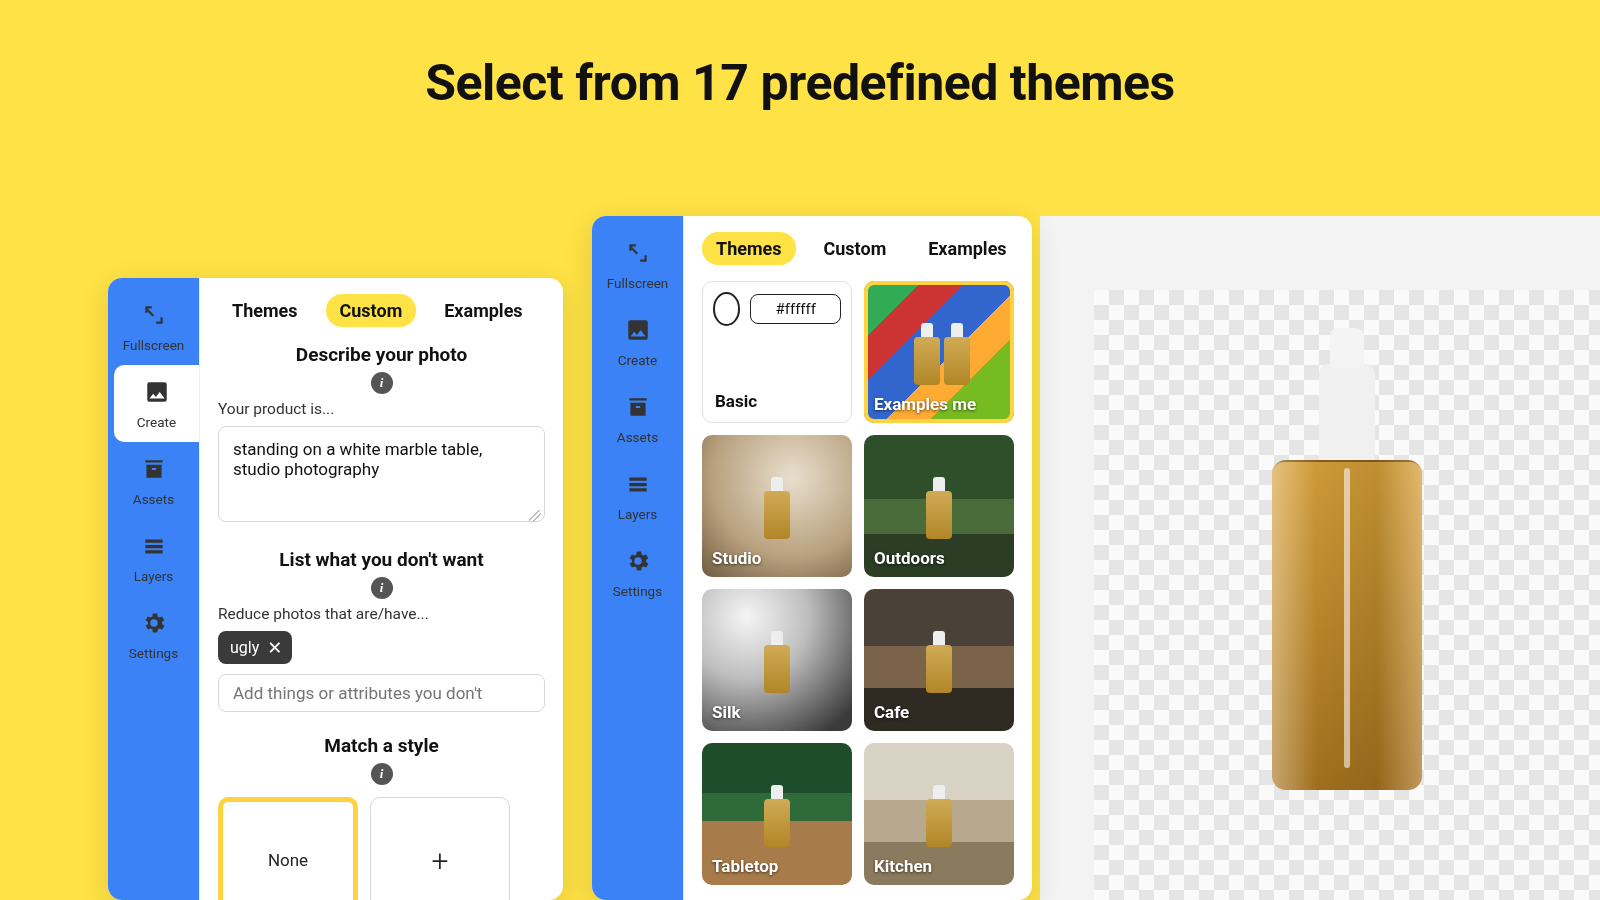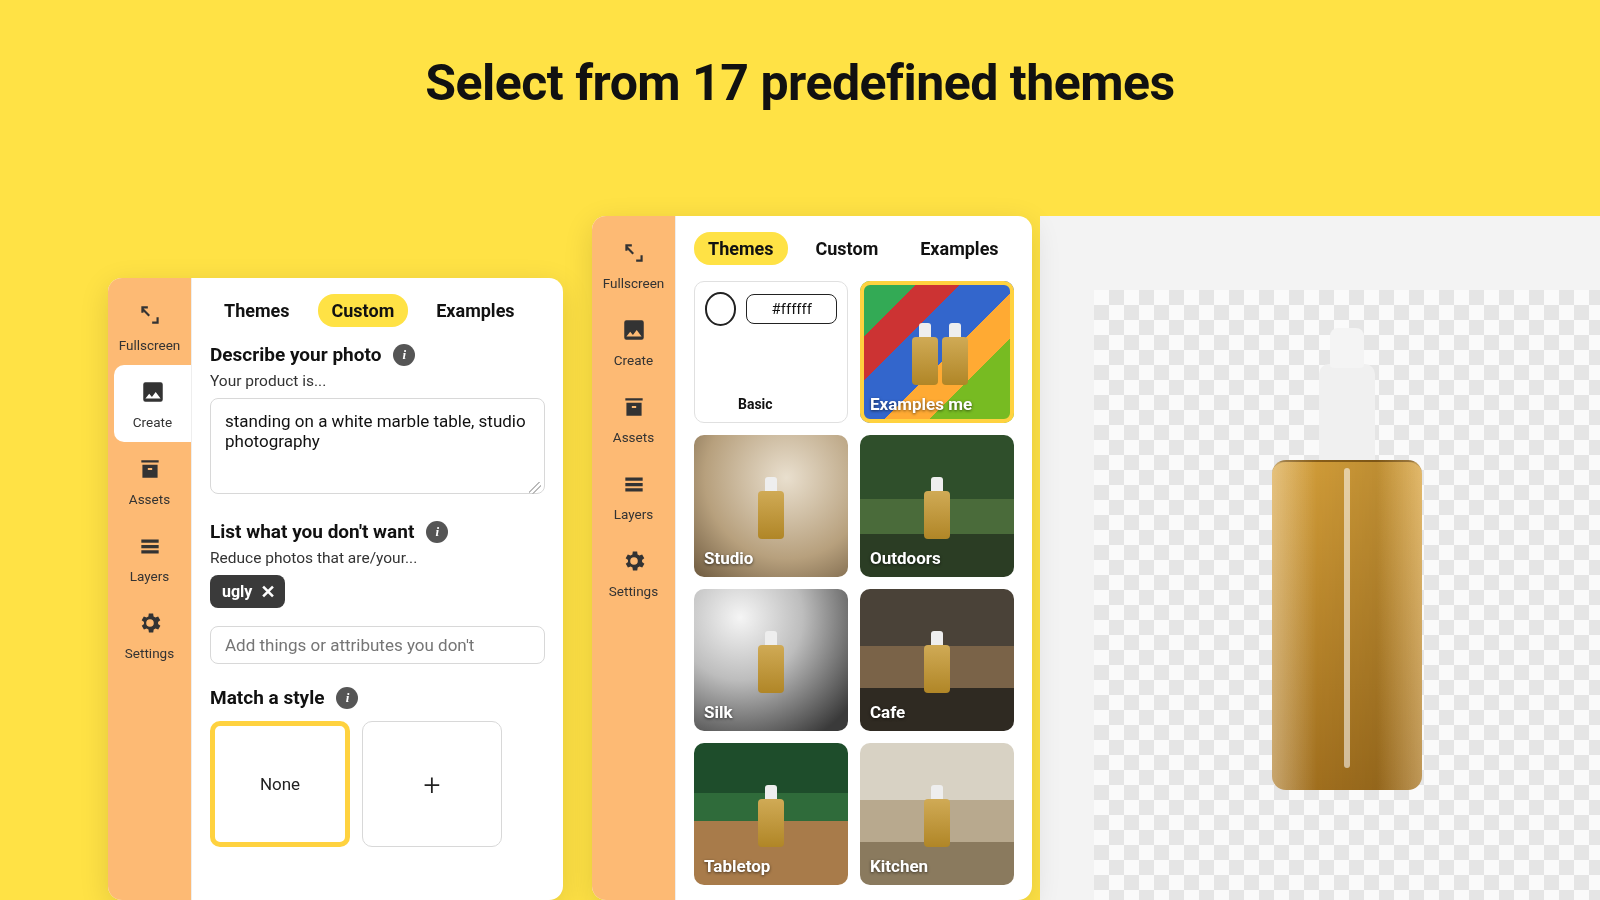--- a/index.html
+++ b/index.html
@@ -27,22 +27,22 @@
   background: #fff;
   border-radius: 14px;
   box-shadow: 0 8px 30px rgba(0,0,0,0.12);
   overflow: hidden;
   display: flex;
 }
 .panel-custom { left: 108px; top: 278px; width: 455px; height: 622px; }
 .panel-themes { left: 592px; top: 216px; width: 440px; height: 684px; }
 
 .sidebar {
-  width: 84px;
-  background: #fdba74;
+  width: 92px;
+  background: #3b82f6;
   border-right: 1px solid #eee;
   display: flex;
   flex-direction: column;
   padding-top: 10px;
 }
 .sidebar-item {
   display: flex;
   flex-direction: column;
   align-items: center;
   gap: 6px;
@@ -72,21 +72,21 @@
 .tab {
   font-size: 18px;
   font-weight: 700;
   color: #111;
   padding: 6px 14px;
   border-radius: 16px;
   cursor: pointer;
 }
 .tab.active { background: #ffe245; }
 
-.section-row { display: flex; align-items: center; gap: 12px; margin-bottom: 6px; }
+.section-row { display: flex; align-items: center; gap: 6px; margin-bottom: 6px; flex-direction: column; }
 .section-title { font-size: 19px; font-weight: 700; color: #111; }
 .info-dot {
   width: 22px; height: 22px; border-radius: 50%;
   background: #555; color: #fff; display: inline-flex;
   align-items: center; justify-content: center;
   font-size: 13px; font-weight: 700; font-style: italic; font-family: Georgia, serif;
 }
 .sublabel { font-size: 15.5px; color: #333; margin-bottom: 8px; }
 
 .textarea {
@@ -102,21 +102,21 @@
   position: relative;
 }
 .textarea-wrap { position: relative; margin-bottom: 22px; }
 .resize-handle {
   position: absolute; right: 4px; bottom: 4px;
   width: 12px; height: 12px;
   background:
     linear-gradient(135deg, transparent 0 40%, #bbb 40% 48%, transparent 48% 60%, #bbb 60% 68%, transparent 68%);
 }
 
-.chips { display: flex; gap: 8px; margin-bottom: 18px; font-weight: bold; }
+.chips { display: flex; gap: 8px; margin-bottom: 10px; }
 .chip {
   background: #3a3a3a; color: #fff; border-radius: 8px;
   display: inline-flex; align-items: center; gap: 8px;
   padding: 7px 10px 7px 12px; font-size: 16px;
 }
 .chip .x { font-size: 18px; line-height: 1; cursor: pointer; }
 
 .input {
   width: 100%;
   border: 1px solid #d8d8d8;
@@ -156,21 +156,21 @@
   color: #fff; font-weight: 700; font-size: 17px;
   text-shadow: 0 1px 3px rgba(0,0,0,0.6);
   line-height: 1.15;
 }
 .theme-card.basic {
   background: #fff;
   border: 1px solid #e0e0e0;
   display: flex; flex-direction: column;
   padding: 10px;
 }
-.theme-card.basic .label { color: #111; text-shadow: none; position: absolute; bottom: 10px; left: 12px; font-size: 14px; margin-left: 31px;}
+.theme-card.basic .label { color: #111; text-shadow: none; position: absolute; bottom: 10px; left: 12px; font-size: 17px;}
 .basic-row { display: flex; gap: 10px; align-items: center; }
 .swatch {
   width: 34px; height: 34px; border-radius: 50%;
   border: 2px solid #222; background: #fff;
 }
 .hexbox {
   border: 1.5px solid #222; border-radius: 8px;
   padding: 5px 24px; font-size: 15px; color: #111;
 }
 
@@ -319,21 +319,21 @@
     <div class="sublabel">Your product is...</div>
     <div class="textarea-wrap">
       <textarea class="textarea" style="">standing on a white marble table, studio photography</textarea>
       <div class="resize-handle"></div>
     </div>
 
     <div class="section-row">
       <div class="section-title">List what you don't want</div>
       <div class="info-dot">i</div>
     </div>
-    <div class="sublabel">Reduce photos that are/your...</div>
+    <div class="sublabel">Reduce photos that are/have...</div>
     <div class="chips">
       <div class="chip">
         <span>ugly</span>
         <span class="x">✕</span>
       </div>
     </div>
     <input class="input" placeholder="Add things or attributes you don't" style="">
 
     <div class="section-row" style="margin-top:22px;">
       <div class="section-title">Match a style</div>

